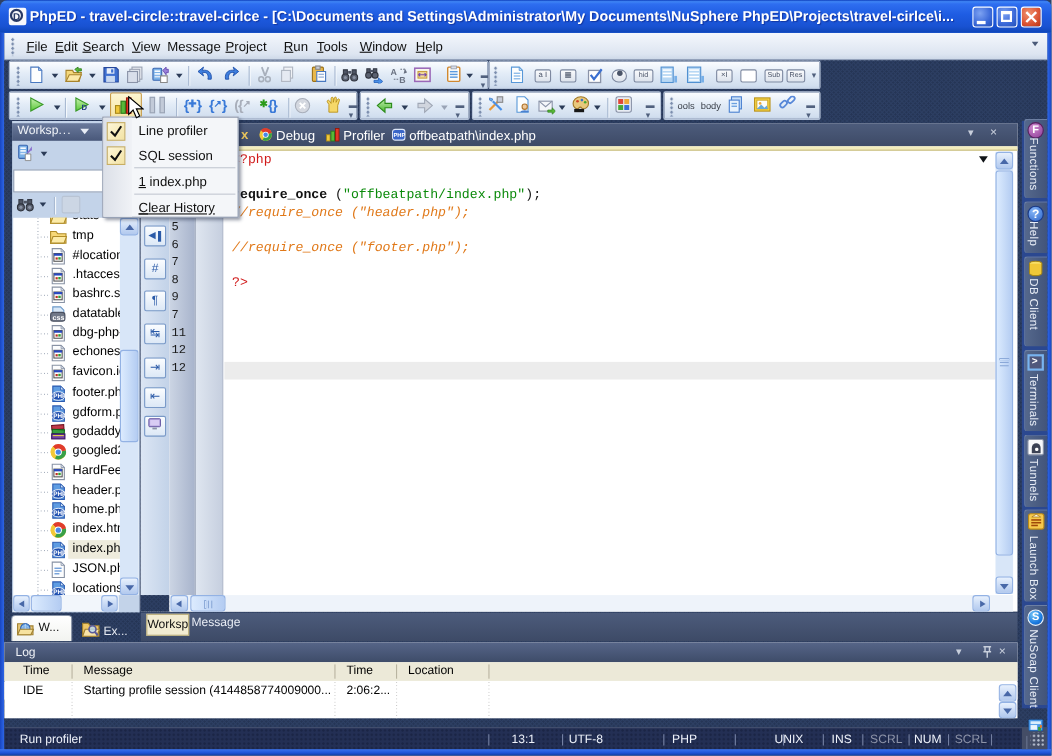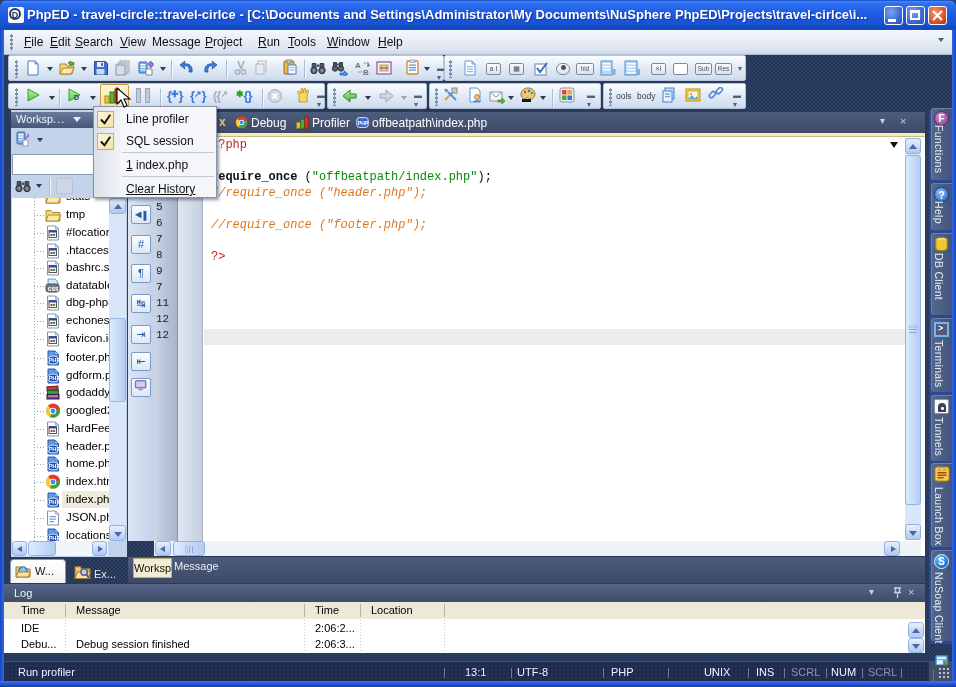--- a/index.html
+++ b/index.html
@@ -776,26 +776,22 @@
     <span class="abs" style="left:72px;top:2px;">Message</span>
     <span class="abs" style="left:311px;top:2px;">Time</span>
     <span class="abs" style="left:367px;top:2px;">Location</span>
     <span class="abs" style="left:61px;top:2px;width:1px;height:13px;background:#b8b4a0;"></span>
     <span class="abs" style="left:300px;top:2px;width:1px;height:13px;background:#b8b4a0;"></span>
     <span class="abs" style="left:356px;top:2px;width:1px;height:13px;background:#b8b4a0;"></span>
     <span class="abs" style="left:440px;top:2px;width:1px;height:13px;background:#b8b4a0;"></span>
   </div>
   <div class="log-row" style="top:36px;">
     <span class="abs" style="left:17px;top:2px;">IDE</span>
+    <span class="abs" style="left:72px;top:2px;">Starting profile session (4144858774009000...</span>
     <span class="abs" style="left:311px;top:2px;">2:06:2...</span>
-  </div>
-  <div class="log-row" style="top:52px;">
-    <span class="abs" style="left:17px;top:2px;">Debu...</span>
-    <span class="abs" style="left:72px;top:2px;">Debug session finished</span>
-    <span class="abs" style="left:311px;top:2px;">2:06:3...</span>
   </div>
   <div class="abs" style="left:61px;top:36px;width:1px;height:33px;background-image:linear-gradient(#c8c8c8 1px, rgba(0,0,0,0) 1px);background-size:1px 3px;"></div>
   <div class="abs" style="left:300px;top:36px;width:1px;height:33px;background-image:linear-gradient(#c8c8c8 1px, rgba(0,0,0,0) 1px);background-size:1px 3px;"></div>
   <div class="abs" style="left:356px;top:36px;width:1px;height:33px;background-image:linear-gradient(#c8c8c8 1px, rgba(0,0,0,0) 1px);background-size:1px 3px;"></div>
   <div class="abs" style="left:440px;top:36px;width:1px;height:33px;background-image:linear-gradient(#c8c8c8 1px, rgba(0,0,0,0) 1px);background-size:1px 3px;"></div>
   <div class="sb-btn" style="left:904px;top:38px;width:16px;height:16px;">
       <span class="arr" style="left:3px;top:5px;border-left:4px solid transparent;border-right:4px solid transparent;border-bottom:5px solid #4868a8;"></span>
     </div>
   <div class="sb-btn" style="left:904px;top:54px;width:16px;height:15px;">
       <span class="arr" style="left:3px;top:5px;border-left:4px solid transparent;border-right:4px solid transparent;border-top:5px solid #4868a8;"></span>

